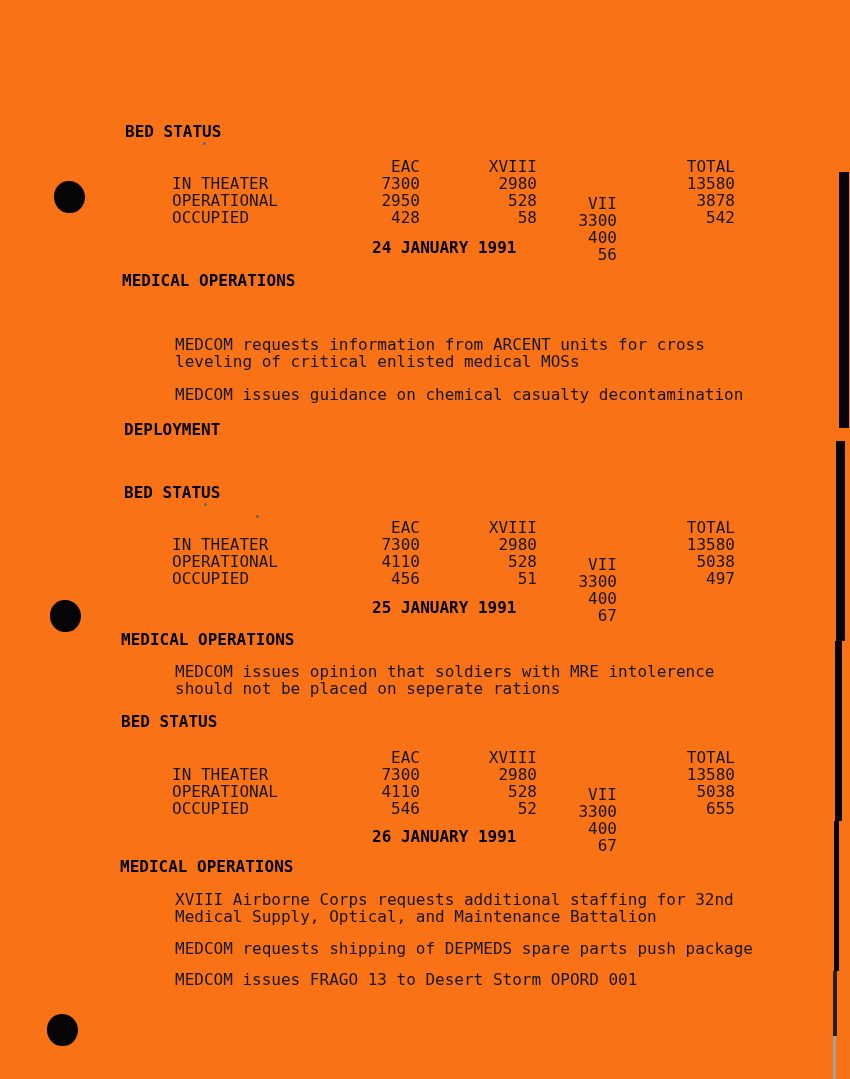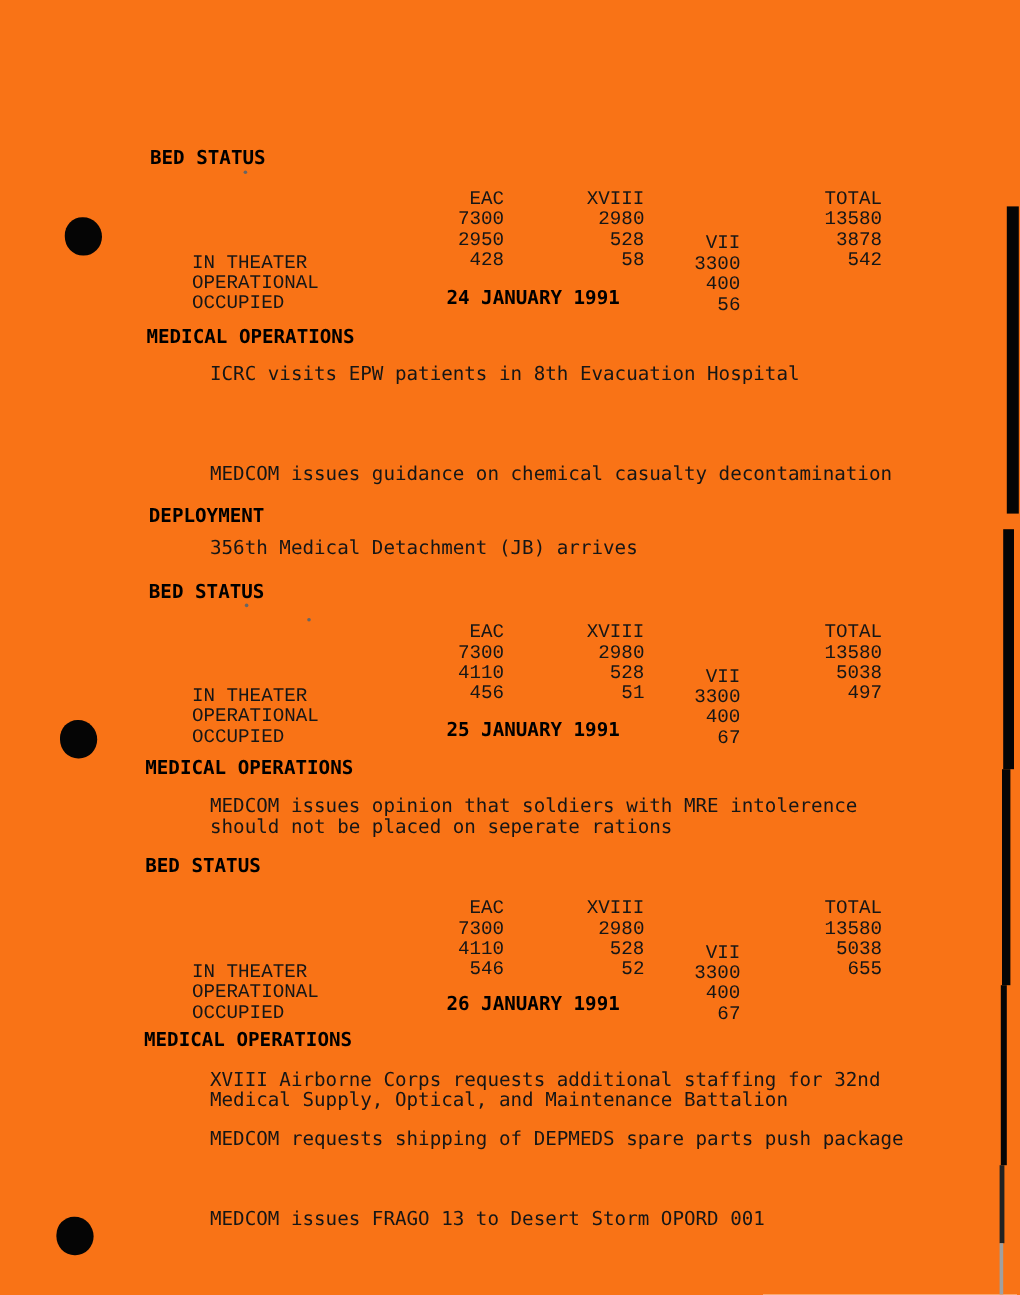--- a/index.html
+++ b/index.html
@@ -25,23 +25,23 @@
     font-weight: bold;
     color: #000;
     white-space: pre;
   }
   .para {
     position: absolute;
     left: 175px;
     white-space: pre;
     line-height: 17px;
   }
-  .tbl { position: absolute; left: 0; width: 850px; font-family: Liberation Mono, monospace; }
+  .tbl { position: absolute; left: 0; width: 850px; }
   .trow { position: relative; height: 17px; }
-  .lab { position: absolute; left: 160px; white-space: pre; margin-top: 36px; }
+  .lab { position: absolute; left: 172px; white-space: pre; }
   .c   { position: absolute; width: 130px; text-align: right; white-space: pre; }
   .c1  { left: 290px; }  
   .c2  { left: 407px; }  
   .c3  { left: 487px; margin-top: 37px; }  
   .c4  { left: 605px; }  
   .punch {
     position: absolute;
     width: 31px; height: 32px;
     background: #050505;
     border-radius: 48% 52% 50% 50%;
@@ -97,25 +97,25 @@
       <span class="c c1">428</span>
       <span class="c c2">58</span>
       <span class="c c3">56</span>
       <span class="c c4">542</span>
     </div>
   </div>
 
   <div class="date" style="top:238px;">24 JANUARY 1991</div>
 
   <div class="h" style="left:122px; top:271px;">MEDICAL OPERATIONS</div>
-  <div class="para" style="top:303px;">ICRC visits EPW patients in 8th Evacuation Hospital</div>
+  <div class="para" style="top:336px;">MEDCOM requests information from ARCENT units for cross
+leveling of critical enlisted medical MOSs</div>
   <div class="para" style="top:386px;">MEDCOM issues guidance on chemical casualty decontamination</div>
 
   <div class="h" style="left:124px; top:420px;">DEPLOYMENT</div>
-  <div class="para" style="top:448px;">356th Medical Detachment (JB) arrives</div>
 
   <div class="h" style="left:124px; top:483px;">BED STATUS</div>
 
   <div class="tbl" style="top:518px;">
     <div class="trow">
       <span class="c c1">EAC</span>
       <span class="c c2">XVIII</span>
       <span class="c c3">VII</span>
       <span class="c c4">TOTAL</span>
     </div>
@@ -179,15 +179,15 @@
       <span class="c c4">655</span>
     </div>
   </div>
 
   <div class="date" style="top:827px;">26 JANUARY 1991</div>
 
   <div class="h" style="left:120px; top:857px;">MEDICAL OPERATIONS</div>
   <div class="para" style="top:891px;">XVIII Airborne Corps requests additional staffing for 32nd
 Medical Supply, Optical, and Maintenance Battalion</div>
   <div class="para" style="top:940px;text-align:center;">MEDCOM requests shipping of DEPMEDS spare parts push package</div>
-  <div class="para" style="top:971px;margin-top:36px;">MEDCOM issues FRAGO 13 to Desert Storm OPORD 001</div>
+  <div class="para" style="top:971px;">MEDCOM issues FRAGO 13 to Desert Storm OPORD 001</div>
 
 </div>
 
 </body></html>

